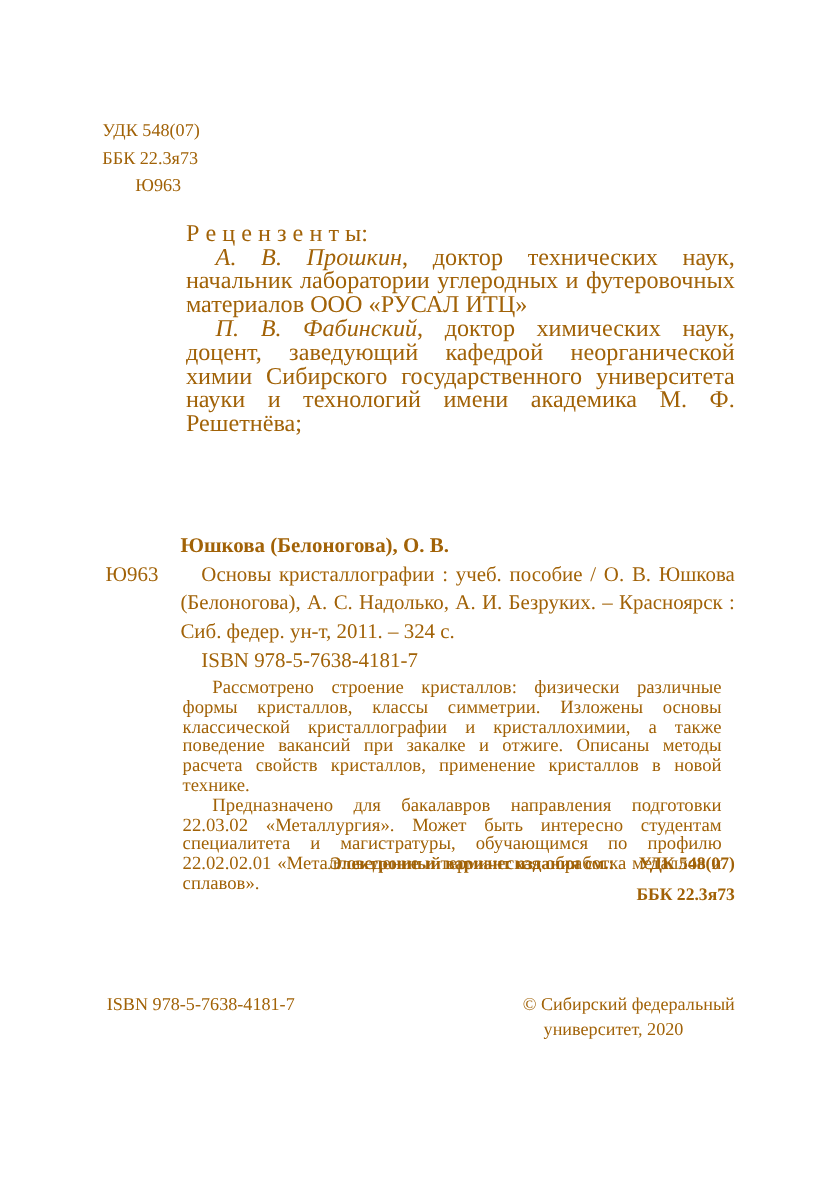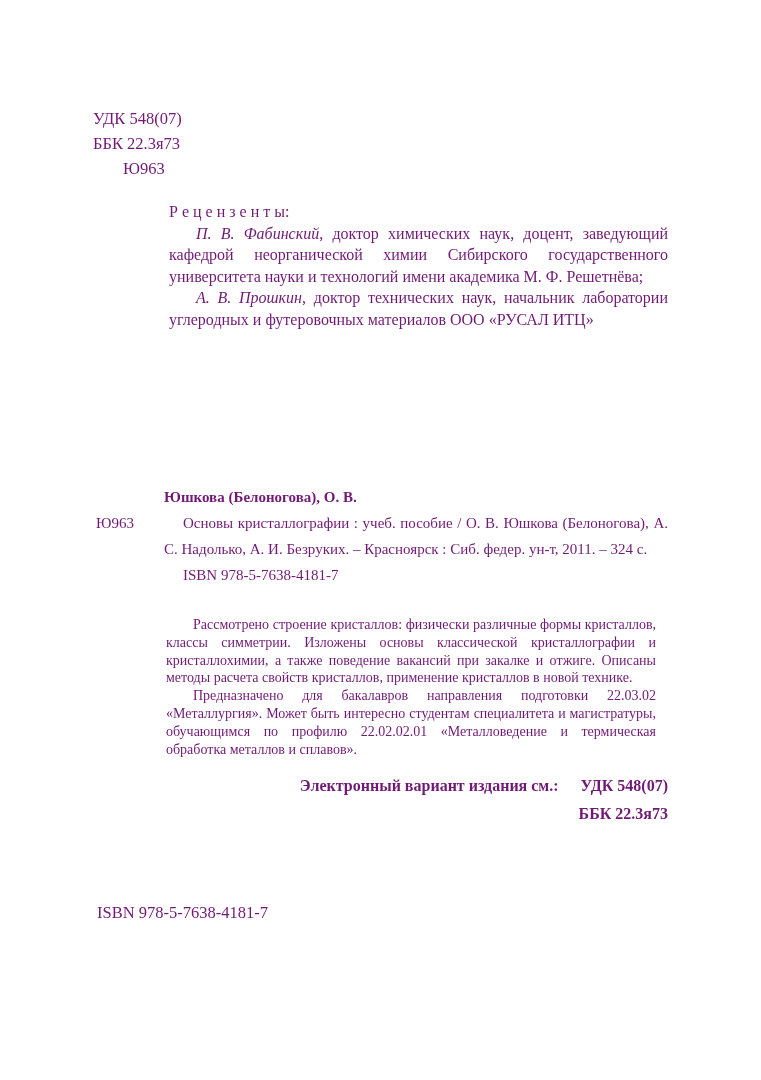--- a/index.html
+++ b/index.html
@@ -5,21 +5,21 @@
   html, body {
     margin: 0;
     padding: 0;
     background: #ffffff;
   }
   .page {
     position: relative;
     width: 761px;
     height: 1080px;
     background: #ffffff;
-    color: #701a75;
+    color: #a16207;
     font-family: "Liberation Serif", "DejaVu Serif", serif;
     overflow: hidden;
   }
 
   
   .codes {
     position: absolute;
     left: 93px;
     top: 106px;
     font-size: 16.5px;
@@ -27,37 +27,37 @@
     white-space: nowrap;
   }
   .codes .sign-line { padding-left: 30px; }
 
   
   .reviewers {
     position: absolute;
     left: 169px;
     top: 201px;
     width: 499px;
-    font-size: 16px;
+    font-size: 22px;
     line-height: 21.6px;
   }
   .reviewers-heading { margin: 0; }
   .reviewers p {
     margin: 0;
     text-indent: 27px;
     text-align: justify;
   }
 
   
   .bib {
     position: absolute;
     left: 93px;
     top: 484px;
     width: 575px;
-    font-size: 15px;
+    font-size: 19px;
     line-height: 26px;
   }
   .bib-authors {
     font-weight: bold;
     margin: 0 0 0 71px;
   }
   .bib-body { position: relative; }
   .bib-sign {
     position: absolute;
     left: 3px;
@@ -69,21 +69,21 @@
     text-align: justify;
   }
   .bib-isbn { margin-left: 90px; }
 
   
   .abstract {
     position: absolute;
     left: 166px;
     top: 616px;
     width: 490px;
-    font-size: 14px;
+    font-size: 17px;
     line-height: 17.8px;
   }
   .abstract p {
     margin: 0;
     text-indent: 27px;
     text-align: justify;
   }
 
   
   .electronic {
@@ -120,22 +120,22 @@
 <div class="page">
 
   <div class="codes">
     <div>УДК 548(07)</div>
     <div>ББК 22.3я73</div>
     <div class="sign-line">Ю963</div>
   </div>
 
   <div class="reviewers">
     <div class="reviewers-heading">Р е ц е н з е н т ы:</div>
+    <p><i>А. В. Прошкин</i><span>, доктор технических наук, начальник лаборатории углеродных и футеровочных материалов ООО «РУСАЛ ИТЦ»</span></p>
     <p><i>П. В. Фабинский</i><span>, доктор химических наук, доцент, заведующий кафедрой неорганической химии Сибирского государственного университета науки и технологий имени академика М. Ф. Решетнёва;</span></p>
-    <p><i>А. В. Прошкин</i><span>, доктор технических наук, начальник лаборатории углеродных и футеровочных материалов ООО «РУСАЛ ИТЦ»</span></p>
   </div>
 
   <div class="bib">
     <p class="bib-authors">Юшкова (Белоногова), О. В.</p>
     <div class="bib-body">
       <span class="bib-sign">Ю963</span>
       <p class="bib-text">Основы кристаллографии : учеб. пособие / О. В. Юшкова (Белоногова), А. С. Надолько, А. И. Безруких. – Красноярск : Сиб. федер. ун-т, 2011. – 324 с.</p>
     </div>
     <div class="bib-isbn">ISBN 978-5-7638-4181-7</div>
   </div>
@@ -150,15 +150,19 @@
       <div>Электронный вариант издания см.:</div>
     </div>
     <div class="col-right">
       <div>УДК 548(07)</div>
       <div>ББК 22.3я73</div>
     </div>
   </div>
 
   <div class="bottom">
     <div>ISBN 978-5-7638-4181-7</div>
+    <div class="copyright">
+      <div class="line1">© Сибирский федеральный</div>
+      <div class="line2">университет, 2020</div>
+    </div>
   </div>
 
 </div>
 
 </body></html>

